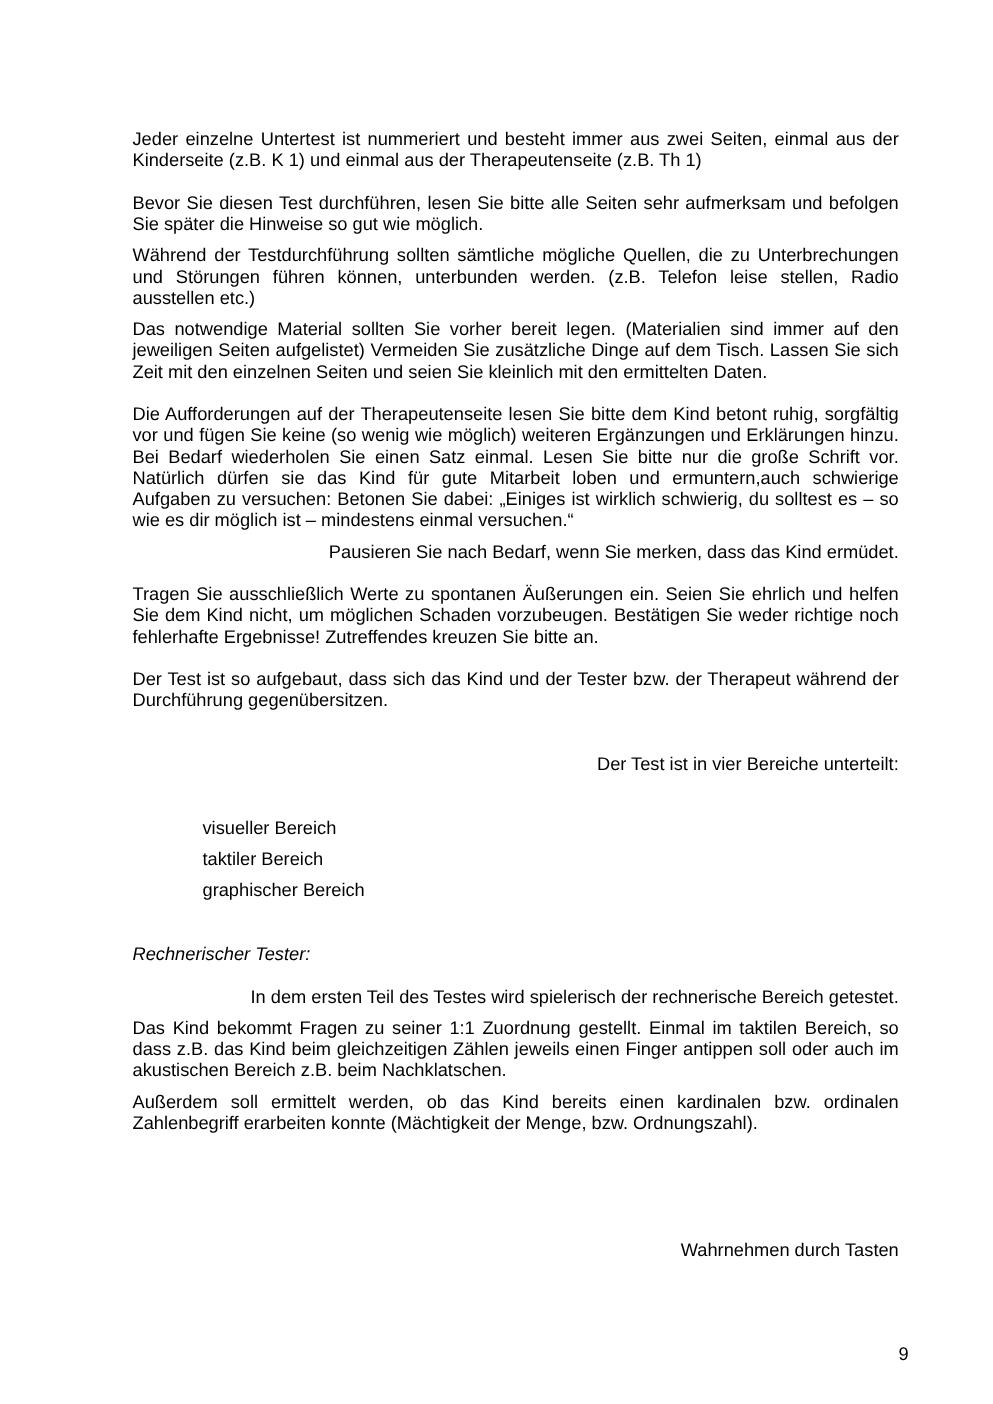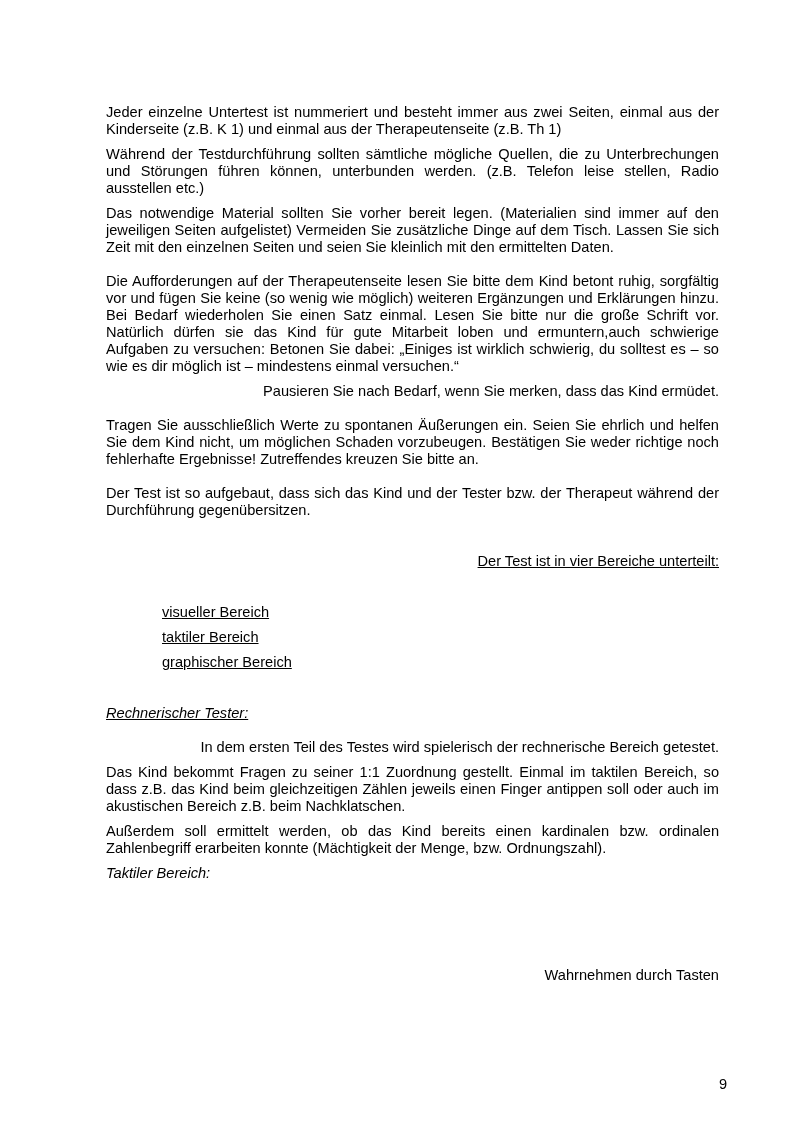--- a/index.html
+++ b/index.html
@@ -18,40 +18,41 @@
   .content {
     position: absolute;
     top: 72px;
     left: 74px;
     right: 75px;
   }
   .content p { text-align: justify; }
   .content p.left { text-align: right; }
   .content p.italic { font-style: italic; text-align: left; }
   .gap1 { margin-top: 17px; }
-  .gap2 { margin-top: 34px; text-decoration: underline; }
+  .gap2 { margin-top: 34px; }
   .gap3 { margin-top: 51px; }
   .gap5 { margin-top: 85px; }
   .list { padding-left: 48px; }
   .list p { text-align: left; }
   .page-number {
     position: absolute;
     top: 1052px;
     right: 75px;
     font-size: 14.6px;
     line-height: 17px;
   }
 </style>
 </head>
 <body>
 
 <div class="content">
 
   <p>Jeder einzelne Untertest ist nummeriert und besteht immer aus zwei Seiten, einmal aus der Kinderseite (z.B. K 1) und einmal aus der Therapeutenseite (z.B. Th 1)</p>
 
+  <p class="gap1">Bevor Sie diesen Test durchführen, lesen Sie bitte alle Seiten sehr aufmerksam und befolgen Sie später die Hinweise so gut wie möglich.</p>
   <p>Während der Testdurchführung sollten sämtliche mögliche Quellen, die zu Unterbrechungen und Störungen führen können, unterbunden werden. (z.B. Telefon leise stellen, Radio ausstellen etc.)</p>
   <p>Das notwendige Material sollten Sie vorher bereit legen. (Materialien sind immer auf den jeweiligen Seiten aufgelistet) Vermeiden Sie zusätzliche Dinge auf dem Tisch. Lassen Sie sich Zeit mit den einzelnen Seiten und seien Sie kleinlich mit den ermittelten Daten.</p>
 
   <p class="gap1">Die Aufforderungen auf der Therapeutenseite lesen Sie bitte dem Kind betont ruhig, sorgfältig vor und fügen Sie keine (so wenig wie möglich) weiteren Ergänzungen und Erklärungen hinzu. Bei Bedarf wiederholen Sie einen Satz einmal. Lesen Sie bitte nur die große Schrift vor. Natürlich dürfen sie das Kind für gute Mitarbeit loben und ermuntern,auch schwierige Aufgaben zu versuchen: Betonen Sie dabei: „Einiges ist wirklich schwierig, du solltest es – so wie es dir möglich ist – mindestens einmal versuchen.“</p>
   <p class="left">Pausieren Sie nach Bedarf, wenn Sie merken, dass das Kind ermüdet.</p>
 
   <p class="gap1">Tragen Sie ausschließlich Werte zu spontanen Äußerungen ein. Seien Sie ehrlich und helfen Sie dem Kind nicht, um möglichen Schaden vorzubeugen. Bestätigen Sie weder richtige noch fehlerhafte Ergebnisse! Zutreffendes kreuzen Sie bitte an.</p>
 
   <p class="gap1">Der Test ist so aufgebaut, dass sich das Kind und der Tester bzw. der Therapeut während der Durchführung gegenübersitzen.</p>
 
@@ -62,19 +63,18 @@
     <p>taktiler Bereich</p>
     <p>graphischer Bereich</p>
   </div>
 
 
   <p class="italic gap2">Rechnerischer Tester:</p>
 
   <p class="left gap1">In dem ersten Teil des Testes wird spielerisch der rechnerische Bereich getestet.</p>
   <p>Das Kind bekommt Fragen zu seiner 1:1 Zuordnung gestellt. Einmal im taktilen Bereich, so dass z.B. das Kind beim gleichzeitigen Zählen jeweils einen Finger antippen soll oder auch im akustischen Bereich z.B. beim Nachklatschen.</p>
   <p>Außerdem soll ermittelt werden, ob das Kind bereits einen kardinalen bzw. ordinalen Zahlenbegriff erarbeiten konnte (Mächtigkeit der Menge, bzw. Ordnungszahl).</p>
-  <p class="italic">Taktiler Bereich:</p>
 
   <p class="left gap5">Wahrnehmen durch Tasten</p>
 
 </div>
 
 <div class="page-number">9</div>
 
 </body></html>

